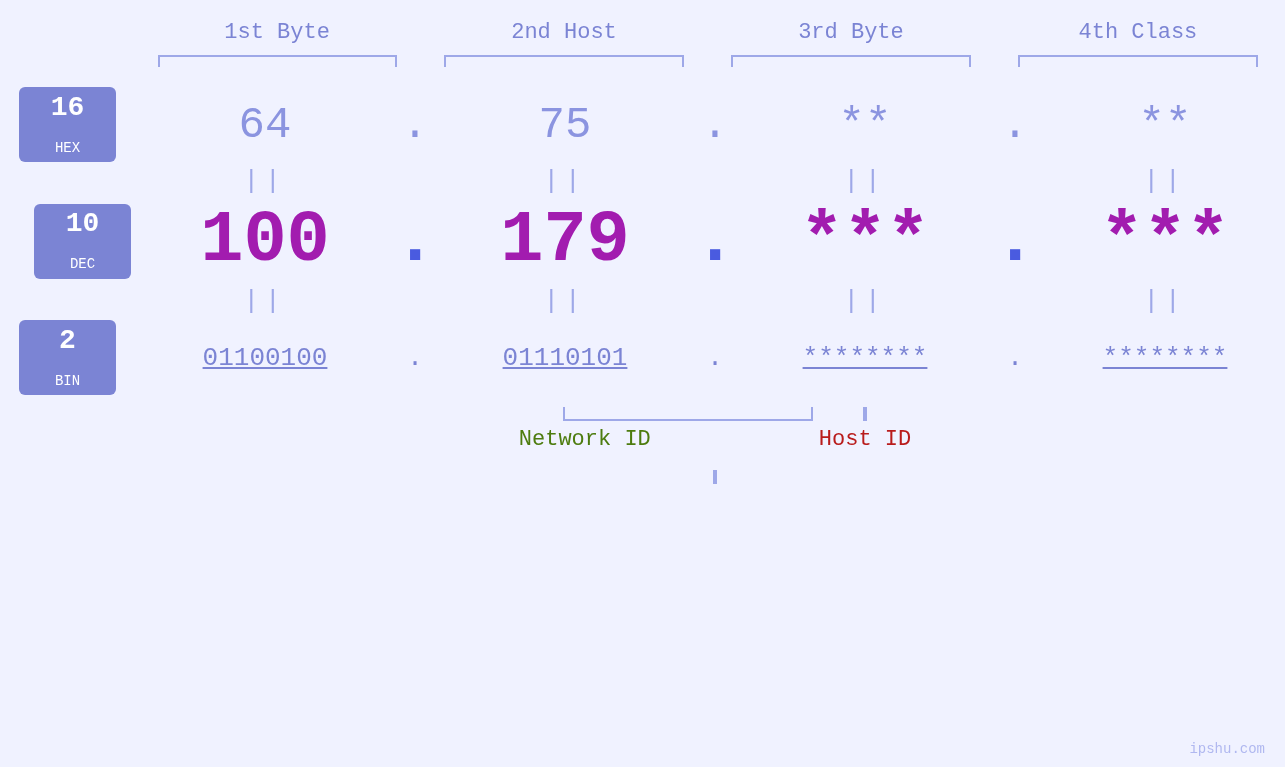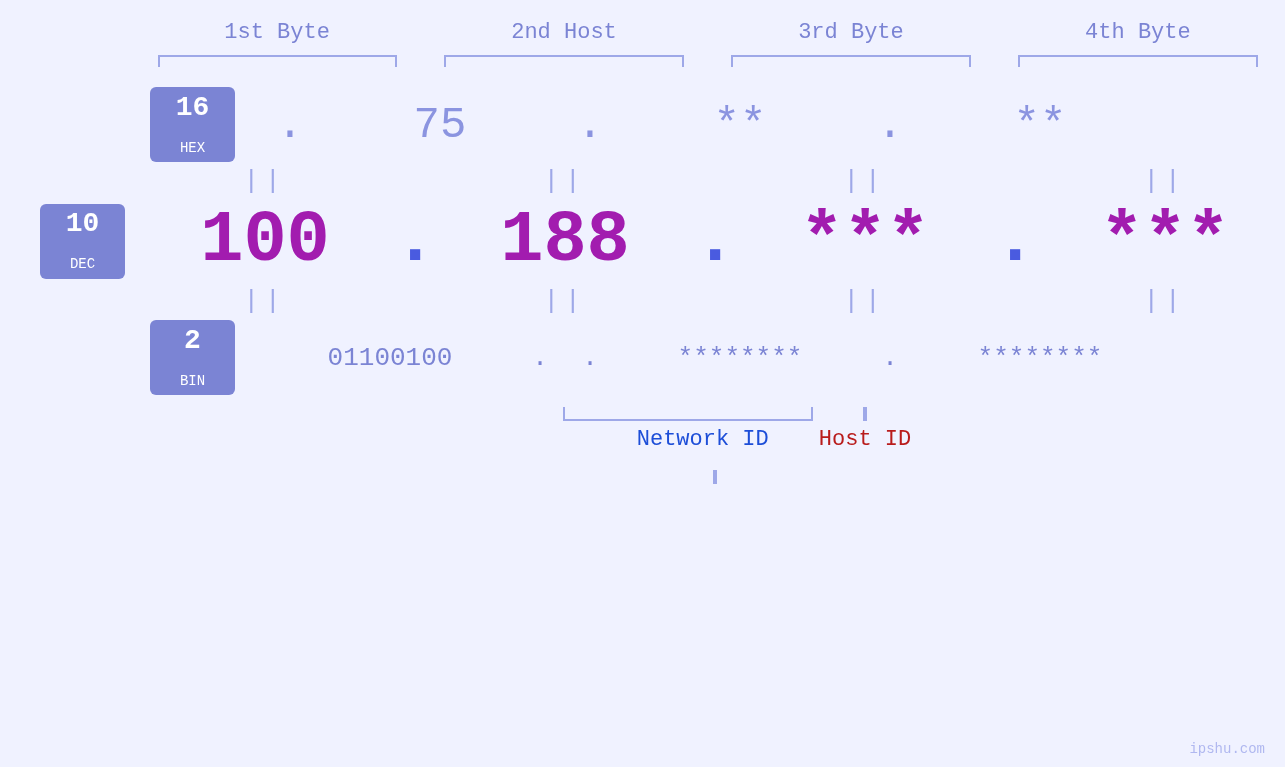--- a/index.html
+++ b/index.html
@@ -52,21 +52,21 @@
     .bracket {
       width: 180px;
       height: 12px;
       border-top: 2px solid #9ea8e8;
       border-left: 2px solid #9ea8e8;
       border-right: 2px solid #9ea8e8;
     }
 
     
     .badge {
-      width: 85px;
+      width: 97px;
       height: 75px;
       background-color: #7b84d4;
       border-radius: 6px;
       display: flex;
       flex-direction: column;
       align-items: center;
       justify-content: center;
       color: white;
       position: absolute;
       left: 45px;
@@ -108,20 +108,21 @@
       color: #4a5be0;
       font-size: 72px;
       font-weight: bold;
     }
 
     
     .bin-value {
       color: #7b84d4;
       font-size: 26px;
       font-family: 'Courier New', Courier, monospace;
+      text-decoration: underline;
     }
 
     .bin-dot {
       color: #7b84d4;
       font-size: 26px;
     }
 
     
     .watermark {
       position: absolute;
@@ -168,41 +169,42 @@
 
 <div class="main-container">
 
   <div class="byte-headers">
     <div class="byte-header cell-250">1st Byte</div>
     <div class="cell-50"></div>
     <div class="byte-header cell-250">2nd Host</div>
     <div class="cell-50"></div>
     <div class="byte-header cell-250">3rd Byte</div>
     <div class="cell-50"></div>
-    <div class="byte-header cell-250">4th Byte</div>
+    <div class="byte-header cell-250">4th Class</div>
   </div>
 
   <div class="bracket-row">
     <div class="bracket" style="width:250px;"></div>
     <div class="cell-50"></div>
     <div class="bracket" style="width:250px;"></div>
     <div class="cell-50"></div>
     <div class="bracket" style="width:250px;"></div>
     <div class="cell-50"></div>
     <div class="bracket" style="width:250px;"></div>
   </div>
 
   <div class="flex-row" style="margin-bottom:4px;">
     <div class="left-badge-col">
       <div class="badge" style="position:relative;left:0;">
         <span class="badge-number">16</span>
         <span class="badge-label">HEX</span>
       </div>
     </div>
     <div class="values-cols">
+      <div class="cell-250"><span class="hex-value">64</span></div>
       <div class="cell-50"><span class="hex-dot">.</span></div>
       <div class="cell-250"><span class="hex-value">75</span></div>
       <div class="cell-50"><span class="hex-dot">.</span></div>
       <div class="cell-250"><span class="hex-value">**</span></div>
       <div class="cell-50"><span class="hex-dot">.</span></div>
       <div class="cell-250"><span class="hex-value">**</span></div>
     </div>
   </div>
 
   <div class="flex-row" style="margin-bottom:4px;">
@@ -221,21 +223,21 @@
   <div class="flex-row" style="margin-bottom:4px;">
     <div class="left-badge-col">
       <div class="badge" style="position:relative;left:15px;">
         <span class="badge-number">10</span>
         <span class="badge-label">DEC</span>
       </div>
     </div>
     <div class="values-cols">
       <div class="cell-250"><span class="dec-value">100</span></div>
       <div class="cell-50"><span class="dec-dot">.</span></div>
-      <div class="cell-250"><span class="dec-value">188</span></div>
+      <div class="cell-250"><span class="dec-value">179</span></div>
       <div class="cell-50"><span class="dec-dot">.</span></div>
       <div class="cell-250"><span class="dec-value">***</span></div>
       <div class="cell-50"><span class="dec-dot">.</span></div>
       <div class="cell-250"><span class="dec-value">***</span></div>
     </div>
   </div>
 
   <div class="flex-row" style="margin-bottom:4px;">
     <div class="left-badge-col"></div>
     <div class="values-cols">
@@ -252,20 +254,21 @@
   <div class="flex-row" style="margin-bottom:4px;">
     <div class="left-badge-col">
       <div class="badge" style="position:relative;left:0;">
         <span class="badge-number">2</span>
         <span class="badge-label">BIN</span>
       </div>
     </div>
     <div class="values-cols">
       <div class="cell-250"><span class="bin-value">01100100</span></div>
       <div class="cell-50"><span class="bin-dot">.</span></div>
+      <div class="cell-250"><span class="bin-value">01110101</span></div>
       <div class="cell-50"><span class="bin-dot">.</span></div>
       <div class="cell-250"><span class="bin-value">********</span></div>
       <div class="cell-50"><span class="bin-dot">.</span></div>
       <div class="cell-250"><span class="bin-value">********</span></div>
     </div>
   </div>
 
   <div class="flex-row" style="margin-top:8px;">
     <div class="left-badge-col"></div>
     <div class="values-cols">
@@ -273,21 +276,21 @@
       <div style="width:250px;height:14px;border-bottom:2px solid #9ea8e8;border-left:2px solid #9ea8e8;border-right:2px solid #9ea8e8;"></div>
       <div class="cell-50"></div>
 
       <div style="flex:1;height:14px;border-bottom:2px solid #9ea8e8;border-left:2px solid #9ea8e8;border-right:2px solid #9ea8e8;"></div>
     </div>
   </div>
 
   <div class="flex-row" style="margin-top:6px;">
     <div class="left-badge-col"></div>
     <div class="values-cols">
-      <div style="width:250px;text-align:right;color:#1d4ed8;font-size:22px;font-family:'Courier New',Courier,monospace;">Network ID</div>
+      <div style="width:250px;text-align:left;color:#4d7c0f;font-size:22px;font-family:'Courier New',Courier,monospace;">Network ID</div>
       <div class="cell-50"></div>
       <div style="flex:1;text-align:center;color:#b91c1c;font-size:22px;font-family:'Courier New',Courier,monospace;">Host ID</div>
     </div>
   </div>
 
   <div class="flex-row" style="margin-top:18px;">
     <div class="left-badge-col"></div>
     <div style="flex:1;height:14px;border-bottom:2px solid #9ea8e8;border-left:2px solid #9ea8e8;border-right:2px solid #9ea8e8;"></div>
   </div>
 

